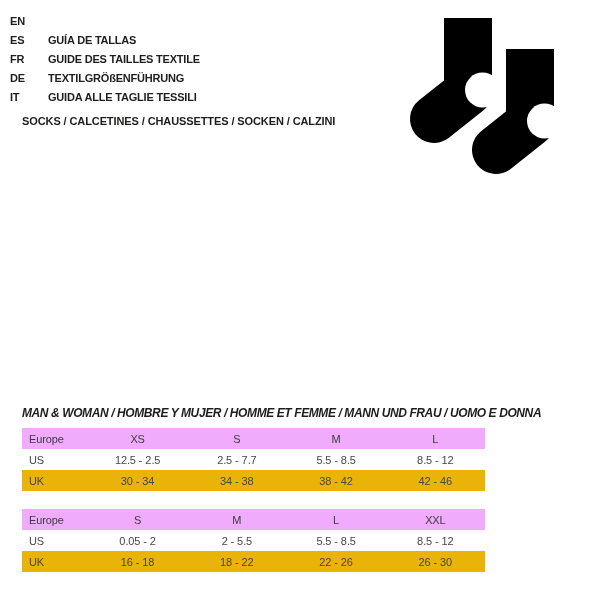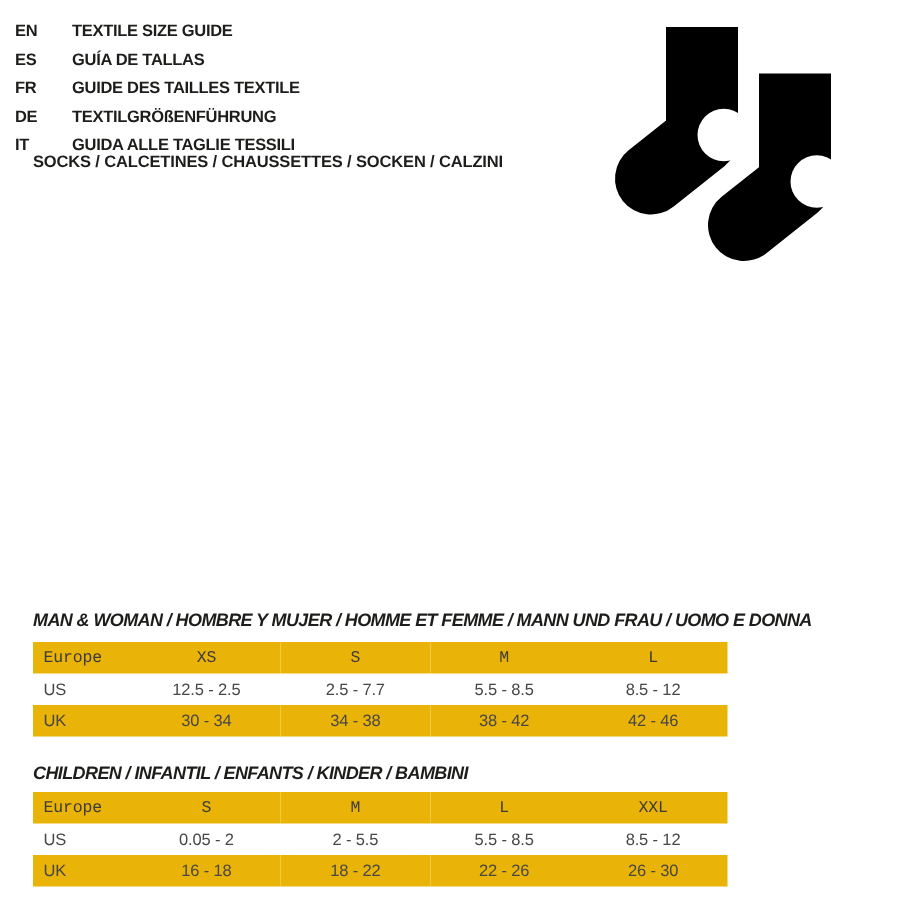--- a/index.html
+++ b/index.html
@@ -20,21 +20,21 @@
     display:grid;
     grid-template-columns:38px auto;
     font-weight:bold;
     font-size:11px;
     line-height:19px;
     letter-spacing:-0.2px;
     color:#1d1d1b;
     white-space:nowrap;
   }
   .category-title {
-    position:absolute; left:22px; top:102px;
+    position:absolute; left:22px; top:115px;
     font-weight:bold; font-size:11px; letter-spacing:-0.1px;
     color:#1d1d1b; white-space:nowrap;
   }
 
   
   .icon-wrap { position:absolute; left:400px; top:10px; width:170px; height:170px; }
 
   
   .size-section { position:absolute; left:22px; width:463px; }
   .size-section.man-woman { top:407px; }
@@ -52,31 +52,30 @@
   }
   table.size-table col.label-col { width:66px; }
   table.size-table th, table.size-table td {
     height:21px; padding:0; text-align:center;
     font-weight:normal; letter-spacing:-0.1px;
     vertical-align:middle;
   }
   table.size-table th:first-child, table.size-table td:first-child {
     text-align:left; padding-left:7px;
   }
-  table.size-table thead tr { background:#eab308;font-family:Liberation Mono, monospace; }
+  table.size-table thead tr { background:#f0abfc; }
   table.size-table thead th { color:#3c3c3c; }
   table.size-table tbody tr.stripe { background:#eab308; }
 </style>
 </head>
 <body>
 
 <div class="lang-block">
   <div class="lang-row">
     <span>EN</span>
-    <span>TEXTILE SIZE GUIDE</span>
   </div>
   <div class="lang-row">
     <span>ES</span>
     <span>GUÍA DE TALLAS</span>
   </div>
   <div class="lang-row">
     <span>FR</span>
     <span>GUIDE DES TAILLES TEXTILE</span>
   </div>
   <div class="lang-row">
@@ -142,21 +141,20 @@
         <td>30 - 34</td>
         <td>34 - 38</td>
         <td>38 - 42</td>
         <td>42 - 46</td>
       </tr>
     </tbody>
   </table>
 </div>
 
 <div class="size-section children">
-  <div class="section-title">CHILDREN / INFANTIL / ENFANTS / KINDER / BAMBINI</div>
   <table class="size-table">
     <colgroup>
         <col class="label-col">
         <col>
         <col>
         <col>
         <col>
       </colgroup>
     <thead>
       <tr>

